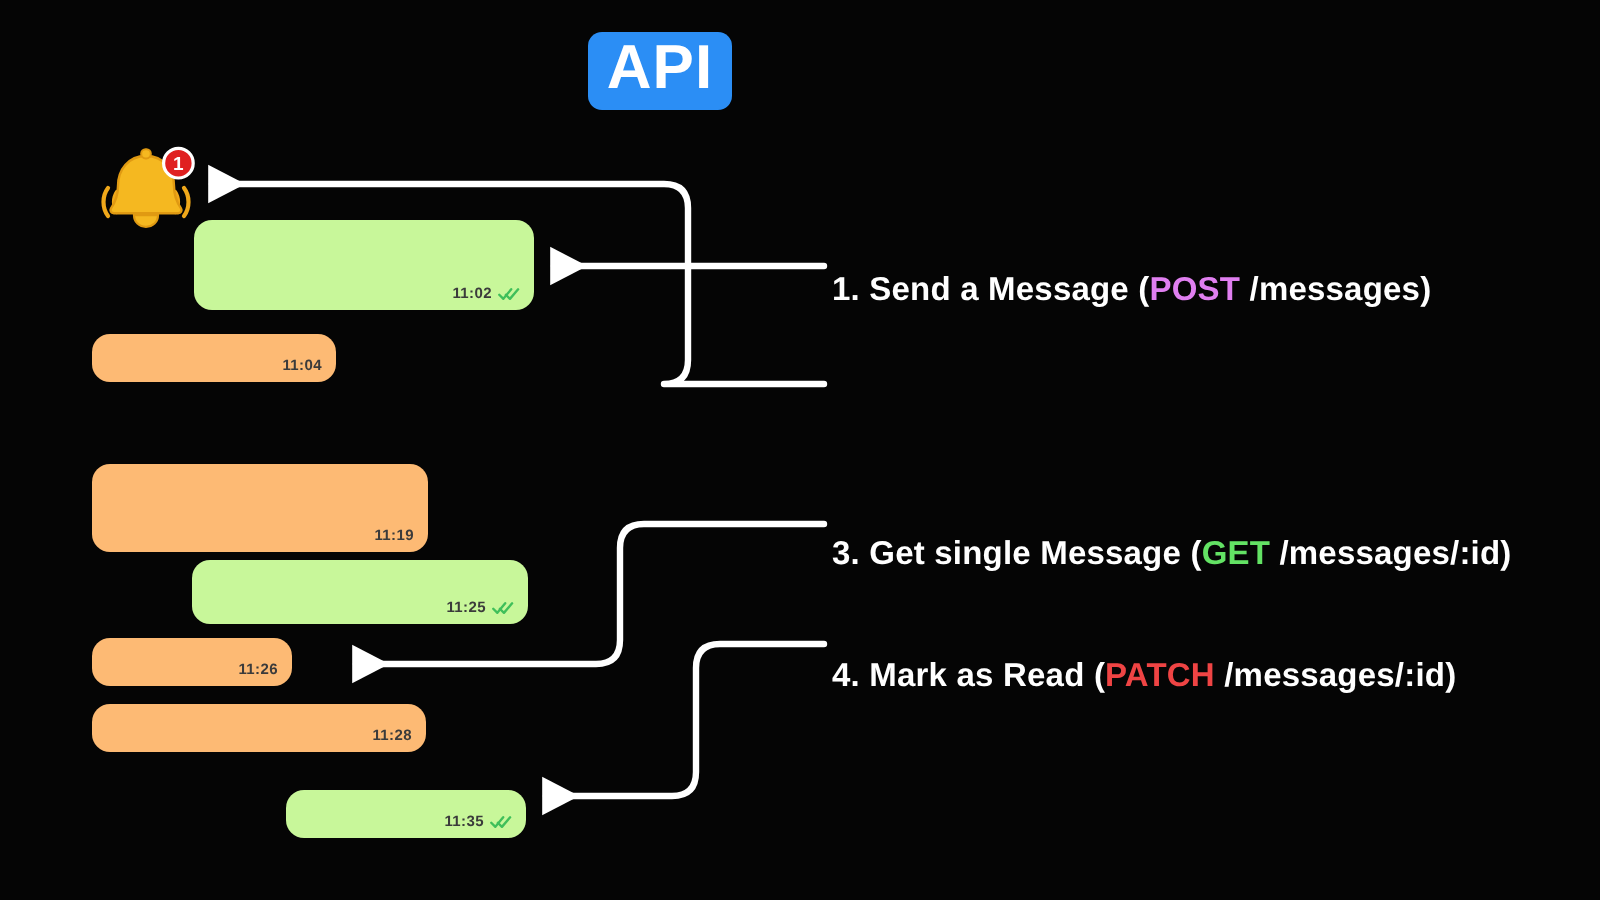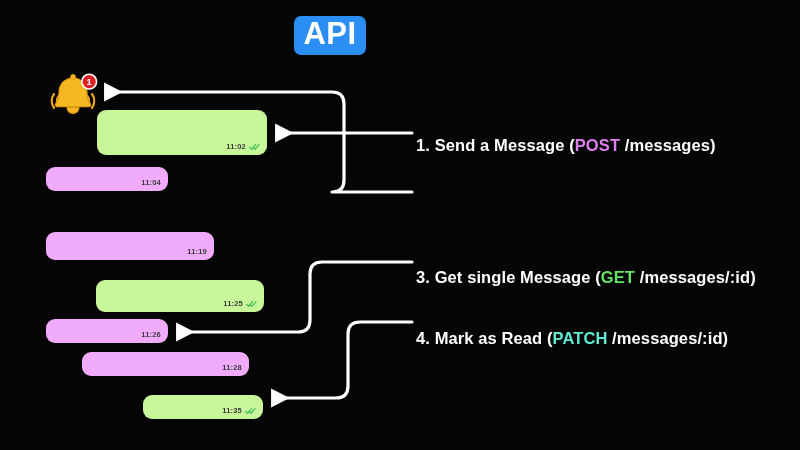--- a/index.html
+++ b/index.html
@@ -27,41 +27,41 @@
   }
 
   
   #chat{ position:absolute; left:0; top:58px; width:300px; height:360px; }
   .bubble{
     position:absolute; border-radius:9px;
     display:flex; align-items:flex-end; justify-content:flex-end;
     padding:0 7px 4px 0;
   }
   .bubble.green{ background:#c8f79a; }
-  .bubble.white{ background:#f0abfc; }
+  .bubble.white{ background:#fdba74; }
   .meta{ display:flex; align-items:center; gap:3px; }
   .ts{ font-size:7.5px; color:#3b3b3b; font-weight:bold; letter-spacing:.2px; }
   .ticks{ width:11px; height:8px; display:block; }
 
   
   #bell-wrap{ position:absolute; left:46px; top:72px; width:54px; height:46px; }
   #bell-svg{ width:54px; height:46px; display:block; }
 
   
   #connectors{ position:absolute; left:0; top:0; width:800px; height:450px; pointer-events:none; }
 
   
   #list{ position:absolute; left:416px; top:16px; width:384px; height:450px; }
   .item{
     position:absolute; left:0; white-space:nowrap;
     color:#ffffff; font-size:16.5px; font-weight:bold; letter-spacing:.1px;
   }
   .verb-post { color:#e07ff0; }
   .verb-get  { color:#63e264; }
-  .verb-patch{ color:#5eead4; }
+  .verb-patch{ color:#ef4444; }
 </style>
 </head>
 <body>
 
 <div id="title-bar">
   <span id="title-api">API</span>
 </div>
 
 <div id="bell-wrap">
   <svg id="bell-svg" viewBox="0 0 54 46">
@@ -87,40 +87,40 @@
           <path d="M0.8,5 L3.4,7.6 L8.4,1.5" fill="none" stroke="#3fbf5a" stroke-width="1.5" stroke-linecap="round" stroke-linejoin="round"></path>
           <path d="M5,5 L7.6,7.6 L12.8,1.5" fill="none" stroke="#3fbf5a" stroke-width="1.5" stroke-linecap="round" stroke-linejoin="round"></path>
         </svg>
       </div>
     </div>
     <div class="bubble white" style="left: 46px; top: 109px; width: 122px; height: 24px;">
       <div class="meta">
         <span class="ts">11:04</span>
       </div>
     </div>
-    <div class="bubble white" style="left: 46px; top: 174px; width: 168px; height: 28px;">
+    <div class="bubble white" style="left: 46px; top: 174px; width: 168px; height: 44px;">
       <div class="meta">
         <span class="ts">11:19</span>
       </div>
     </div>
     <div class="bubble green" style="left: 96px; top: 222px; width: 168px; height: 32px;">
       <div class="meta">
         <span class="ts">11:25</span>
         <svg viewBox="0 0 14 9" class="ticks">
           <path d="M0.8,5 L3.4,7.6 L8.4,1.5" fill="none" stroke="#3fbf5a" stroke-width="1.5" stroke-linecap="round" stroke-linejoin="round"></path>
           <path d="M5,5 L7.6,7.6 L12.8,1.5" fill="none" stroke="#3fbf5a" stroke-width="1.5" stroke-linecap="round" stroke-linejoin="round"></path>
         </svg>
       </div>
     </div>
-    <div class="bubble white" style="left: 46px; top: 261px; width: 122px; height: 24px;">
+    <div class="bubble white" style="left: 46px; top: 261px; width: 100px; height: 24px;">
       <div class="meta">
         <span class="ts">11:26</span>
       </div>
     </div>
-    <div class="bubble white" style="left: 46px; top: 294px; width: 167px; height: 24px; margin-left: 36px;">
+    <div class="bubble white" style="left: 46px; top: 294px; width: 167px; height: 24px;">
       <div class="meta">
         <span class="ts">11:28</span>
       </div>
     </div>
     <div class="bubble green" style="left: 143px; top: 337px; width: 120px; height: 24px;">
       <div class="meta">
         <span class="ts">11:35</span>
         <svg viewBox="0 0 14 9" class="ticks">
           <path d="M0.8,5 L3.4,7.6 L8.4,1.5" fill="none" stroke="#3fbf5a" stroke-width="1.5" stroke-linecap="round" stroke-linejoin="round"></path>
           <path d="M5,5 L7.6,7.6 L12.8,1.5" fill="none" stroke="#3fbf5a" stroke-width="1.5" stroke-linecap="round" stroke-linejoin="round"></path>

